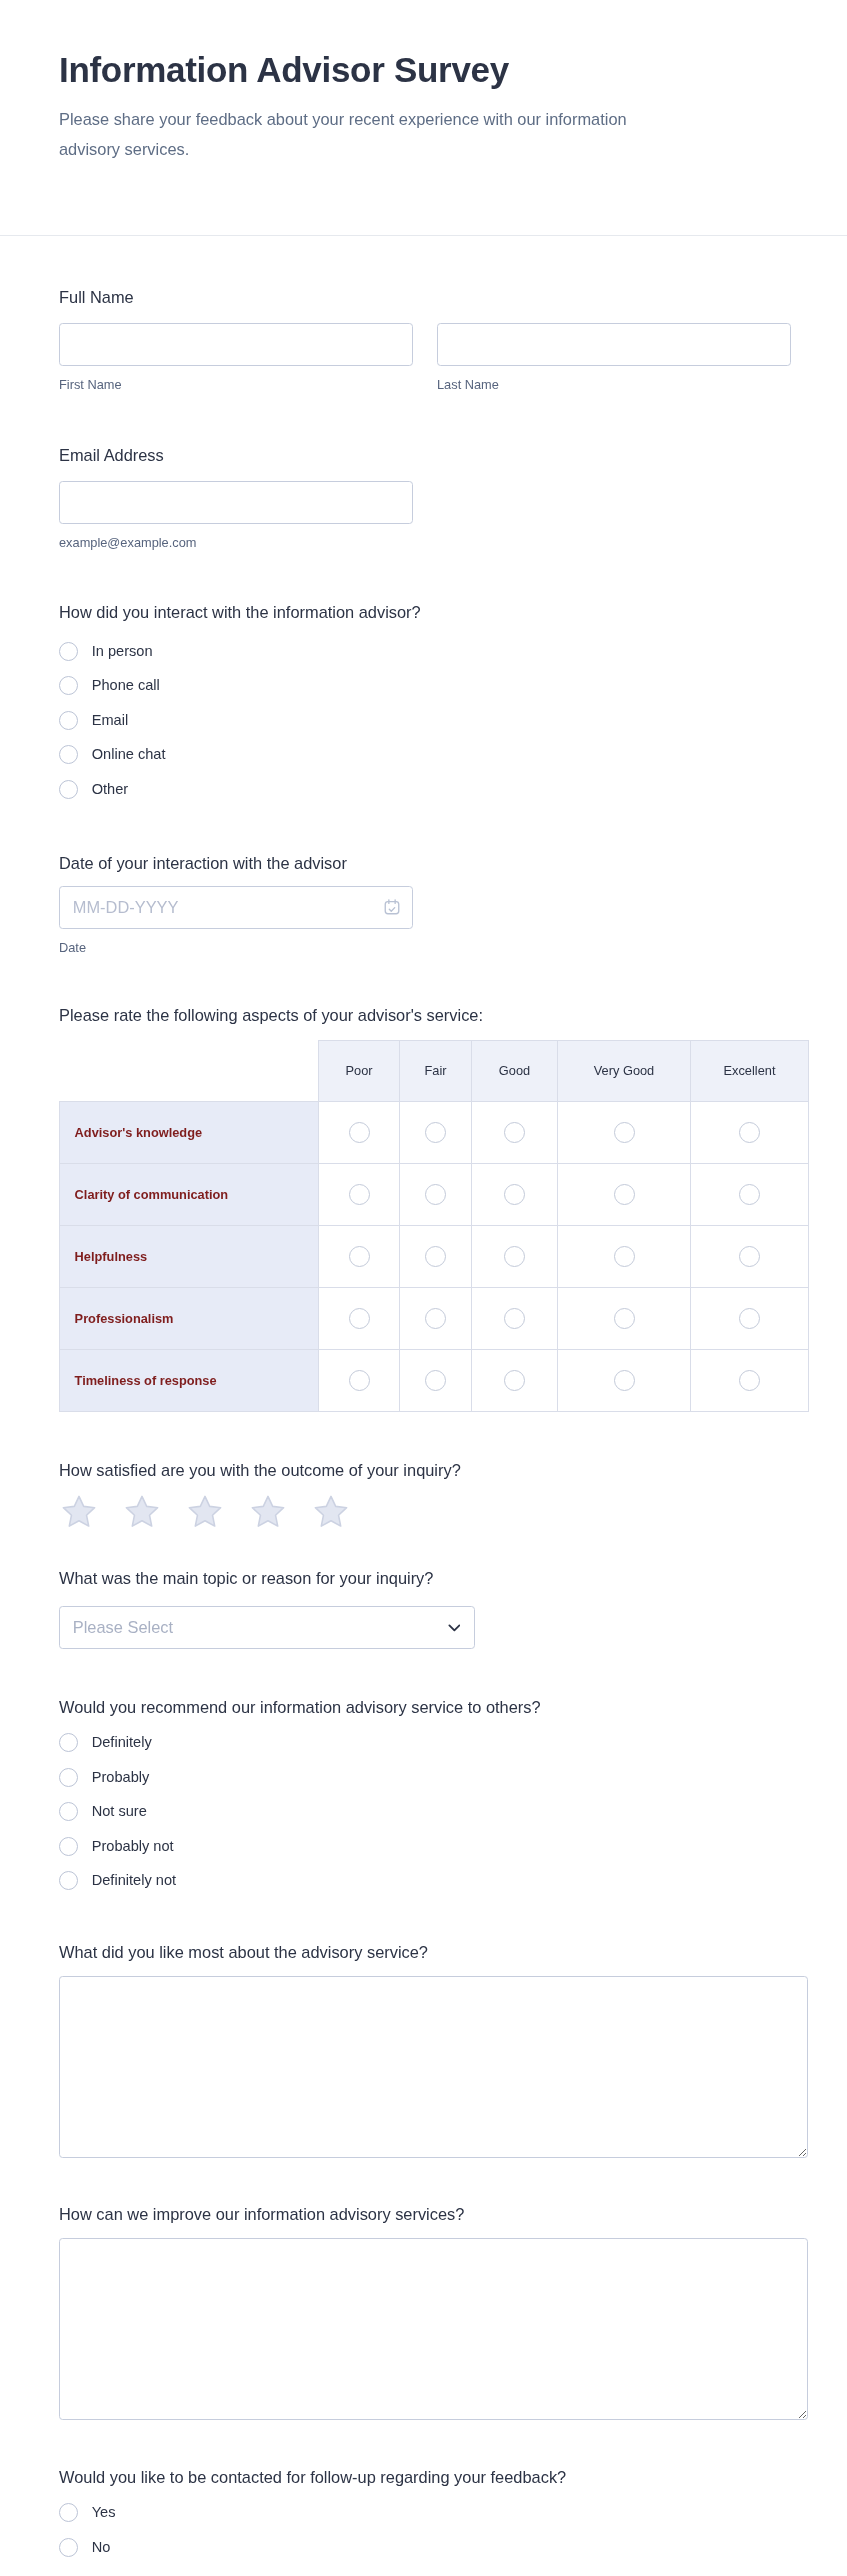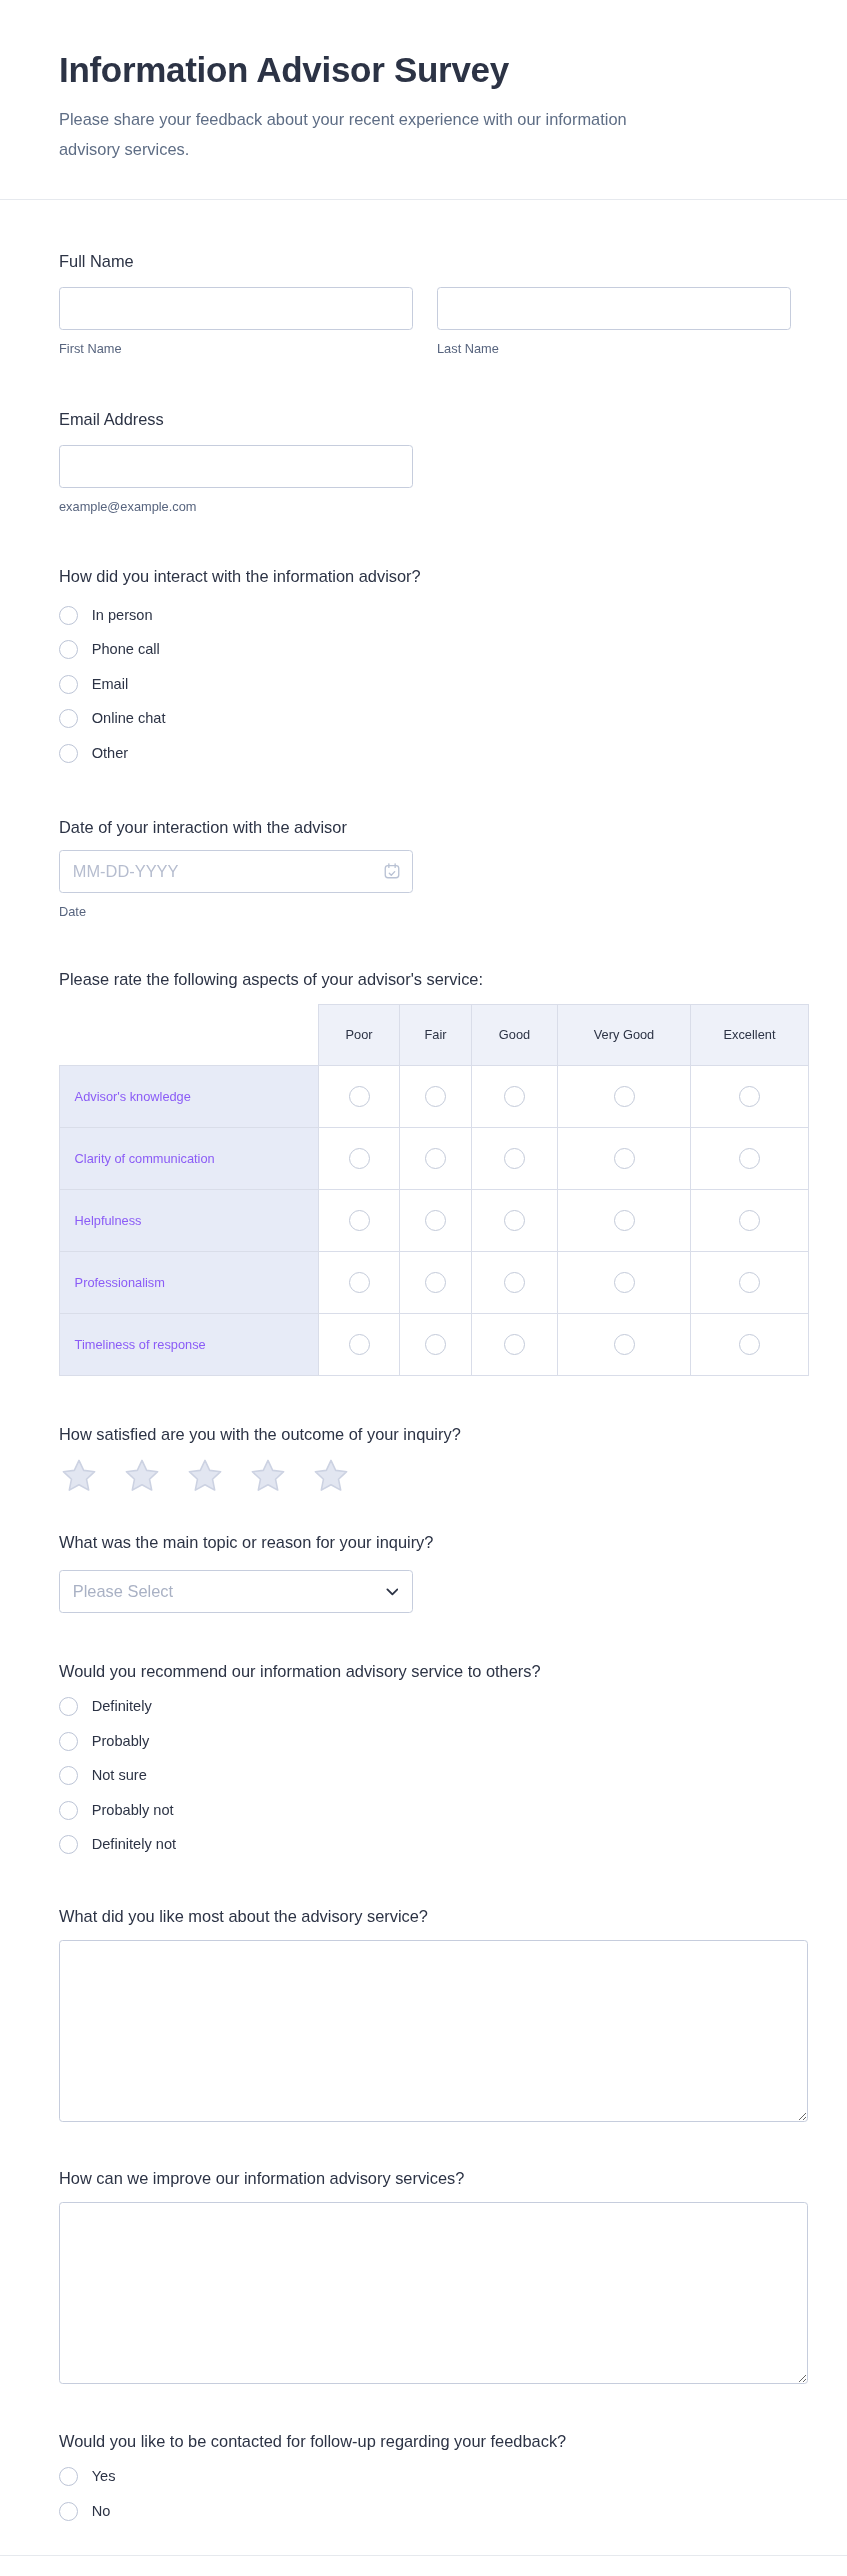--- a/index.html
+++ b/index.html
@@ -4,21 +4,21 @@
 <style>
   html,body{margin:0;padding:0;}
   body{
     width:847px;min-height:2576px;background:#ffffff;
     font-family:"Liberation Sans","DejaVu Sans",sans-serif;
     color:#2c3345;display:flex;flex-direction:column;
     -webkit-font-smoothing:antialiased;overflow-x:hidden;
   }
   
   .form-header{
-    box-sizing:border-box;height:200px;padding:49px 109px 0 59px;
+    box-sizing:border-box;height:236px;padding:49px 109px 0 59px;
     border-bottom:0.9px solid #e6e9ee;
   }
   .form-title{
     margin:0;font-size:35px;line-height:42px;font-weight:700;
     color:#2c3345;letter-spacing:-0.3px;
   }
   .form-subtitle{
     margin:12.8px 0 0 0;font-size:16.4px;line-height:30px;font-weight:400;
     color:#5e6d85;
   }
@@ -54,34 +54,34 @@
   .radio-label{font-size:14.6px;line-height:19px;color:#2c3345;}
   
   table.matrix{border-collapse:collapse;table-layout:fixed;width:749px;margin-top:14.6px;}
   table.matrix th,table.matrix td{border:0.9px solid #d9dde9;padding:8px;}
   table.matrix th{
     height:44px;background:#eef1f9;font-size:12.8px;font-weight:500;
     color:#2c3345;text-align:center;
   }
   table.matrix th.corner{background:#ffffff;border:none;}
   table.matrix td.rlabel{
-    height:45px;background:#e7ebf7;font-size:12.8px;color:#8b5cf6;
-    padding-left:14.6px;text-align:left;font-weight:400;
+    height:45px;background:#e7ebf7;font-size:12.8px;color:#7f1d1d;
+    padding-left:14.6px;text-align:left;font-weight:700;
   }
   table.matrix td.rcell{height:45px;background:#ffffff;text-align:center;vertical-align:middle;}
   .m-radio{
     box-sizing:border-box;display:inline-block;width:21px;height:21px;
     border:0.9px solid #c3cad9;border-radius:50%;background:#fff;cursor:pointer;vertical-align:middle;
   }
   
   .stars-row{display:flex;gap:23px;margin-top:14.6px;}
   .star{cursor:pointer;}
   
   .select-box{
-    position:relative;box-sizing:border-box;width:354px;height:43px;margin-top:18px;
+    position:relative;box-sizing:border-box;width:416px;height:43px;margin-top:18px;
     border:0.9px solid #c6cddd;border-radius:3.6px;background:#fff;cursor:pointer;
     display:flex;align-items:center;padding:0 12.8px;
   }
   .select-placeholder{font-size:16.4px;color:#a9b1c4;}
   .select-chevron{position:absolute;right:13.7px;top:17.3px;}
   
   .big-textarea{
     box-sizing:border-box;width:749px;height:182px;margin-top:13.7px;
     border:0.9px solid #c6cddd;border-radius:3.6px;background:#fff;
     font-family:inherit;font-size:16.4px;color:#2c3345;padding:9px 12.8px;outline:none;

